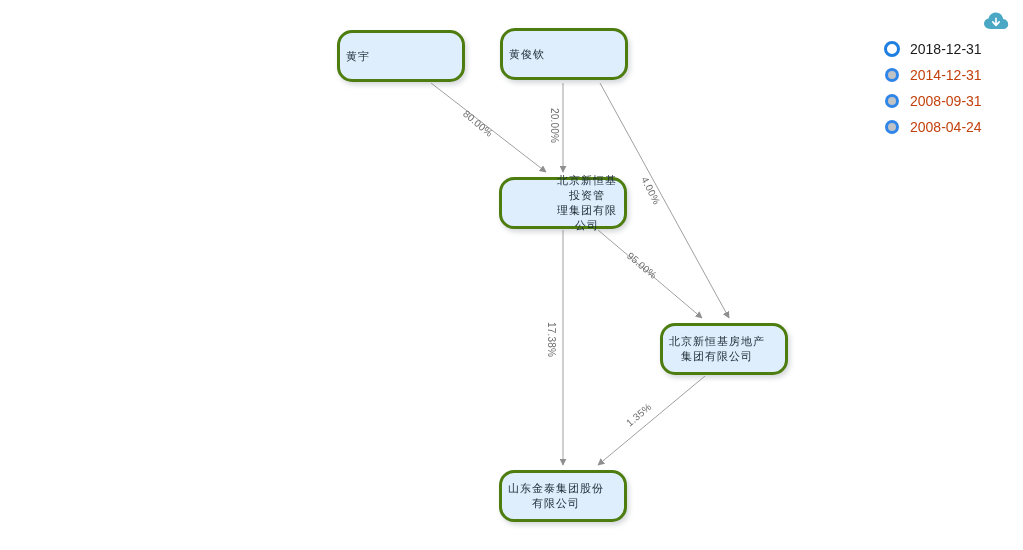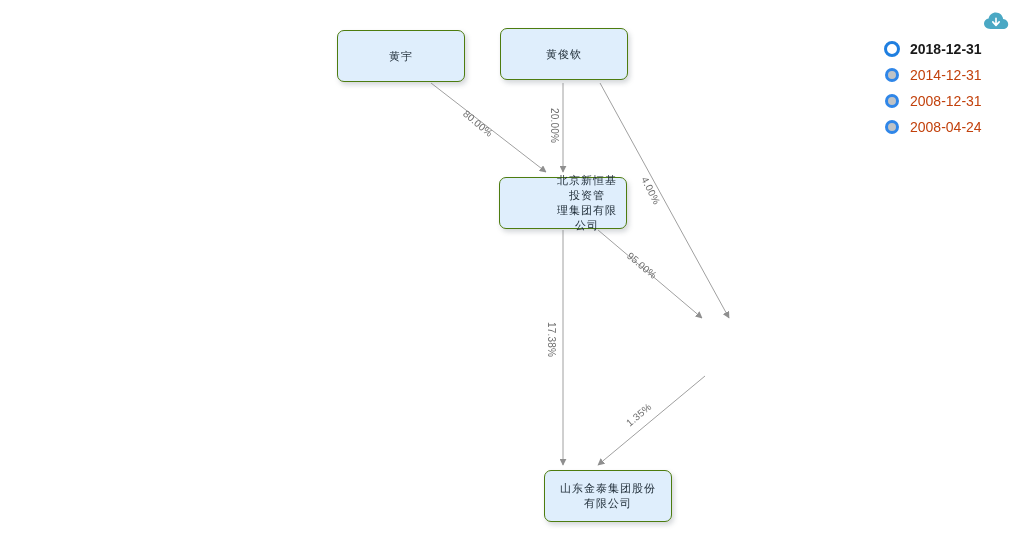--- a/index.html
+++ b/index.html
@@ -27,26 +27,25 @@
     left: 0; top: 0;
     width: 1023px;
     height: 550px;
   }
 
   
   .node {
     position: absolute;
     box-sizing: border-box;
     background: #dfeefc;
-    border: 1px solid #4d7c0f;
-    border-radius: 7px;
+    border: 3px solid #4d7c0f;
+    border-radius: 15px;
     box-shadow: 2px 3px 5px rgba(120,130,140,0.32);
     display: flex;
     align-items: center;
-    justify-content: center;
     text-align: center;
     color: #1d2b36;
     font-size: 11px;
     line-height: 15px;
     letter-spacing: 1px;
     cursor: pointer;
   }
   .node-label {
     display: block;
     padding: 0 6px;
@@ -96,21 +95,21 @@
     border: 3px solid #2f86e8;
     background: #bfc3c6;
     margin-left: 5px;
     margin-right: 11px;
   }
   .tl-text {
     font-size: 14px;
     color: #c2410c;
   }
   .timeline-item.active .tl-text {
-    font-weight: bold;
+    font-weight: normal;
     color: #1a1a1a;
   }
 
   
   #download-btn {
     position: absolute;
     left: 982px;
     top: 10px;
     width: 30px;
     height: 24px;
@@ -145,21 +144,25 @@
   <div class="node" style="left: 337px; top: 30px; width: 128px; height: 52px;">
     <span class="node-label">黄宇</span>
   </div>
   <div class="node" style="left: 500px; top: 28px; width: 128px; height: 52px;">
     <span class="node-label">黄俊钦</span>
   </div>
   <div class="node" style="left: 499px; top: 177px; width: 128px; height: 52px; padding-left: 48px;">
     <span class="node-label">北京新恒基投资管
 理集团有限公司</span>
   </div>
-  <div class="node" style="left: 499px; top: 470px; width: 128px; height: 52px; margin-left: 45px;">
+  <div class="node" style="left: 660px; top: 323px; width: 128px; height: 52px;">
+    <span class="node-label">北京新恒基房地产
+集团有限公司</span>
+  </div>
+  <div class="node" style="left: 499px; top: 470px; width: 128px; height: 52px;">
     <span class="node-label">山东金泰集团股份
 有限公司</span>
   </div>
 
   <div class="edge-label" style="left: 468px; top: 108px; transform: rotate(40deg);">80.00%</div>
   <div class="edge-label" style="left: 560px; top: 108px; transform: rotate(90deg);">20.00%</div>
   <div class="edge-label" style="left: 649px; top: 175px; transform: rotate(63deg);">4.00%</div>
   <div class="edge-label" style="left: 632px; top: 250px; transform: rotate(40deg);">95.00%</div>
   <div class="edge-label" style="left: 557px; top: 322px; transform: rotate(90deg);">17.38%</div>
   <div class="edge-label" style="left: 624px; top: 420px; transform: rotate(-40deg);">1.35%</div>
@@ -176,19 +179,19 @@
   <div class="timeline-item active">
     <span class="tl-dot"></span>
     <span class="tl-text">2018-12-31</span>
   </div>
   <div class="timeline-item">
     <span class="tl-dot"></span>
     <span class="tl-text">2014-12-31</span>
   </div>
   <div class="timeline-item">
     <span class="tl-dot"></span>
-    <span class="tl-text">2008-12-31</span>
+    <span class="tl-text">2008-09-31</span>
   </div>
   <div class="timeline-item">
     <span class="tl-dot"></span>
     <span class="tl-text">2008-04-24</span>
   </div>
 </div>
 
 </body></html>

